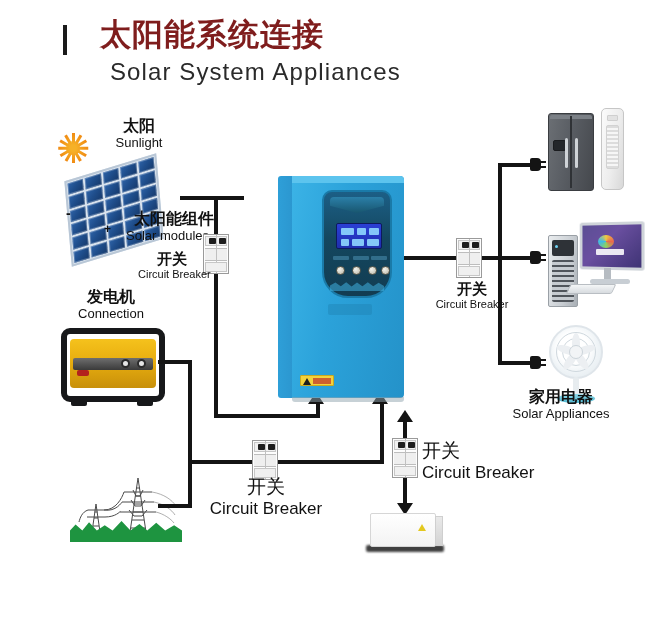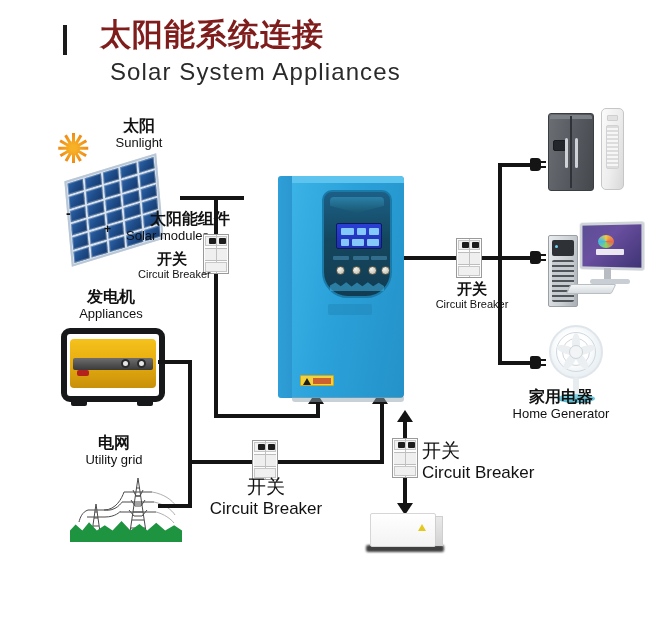--- a/index.html
+++ b/index.html
@@ -272,21 +272,21 @@
         <div class="cell"></div>
         <div class="cell"></div>
         <div class="cell"></div>
         <div class="cell"></div>
     </div>
   </div>
   <div class="term" style="left:66px; top:205px;">-</div>
   <div class="term" style="left:104px; top:222px; font-size:12px;">+</div>
 
   <div class="lbl big" style="left:126px; top:210px; width:104px; text-align:left;">
-    <div class="cn" style="text-align:right;">太阳能组件</div>
+    <div class="cn" style="text-align:left;margin-left:8px;">太阳能组件</div>
     <div class="en" style="text-align:left;">Solar modules</div>
   </div>
 
   <div class="wire h" style="left:180px; top:196px; width:64px;"></div>
   <div class="wire v" style="left:214px; top:196px; height:222px;"></div>
 
   <div class="breaker" style="left:203px; top:234px;">
     <div class="top">
         <div class="sw1"></div>
         <div class="sw2"></div>
@@ -295,40 +295,36 @@
       <div class="divv"></div>
     <div class="bot"></div>
   </div>
   <div class="lbl" style="left:138px; top:250px; width:68px;">
     <div class="cn">开关</div>
     <div class="en">Circuit Breaker</div>
   </div>
 
   <div class="lbl big" style="left:76px; top:288px; width:70px;">
     <div class="cn">发电机</div>
-    <div class="en">Appliances</div>
+    <div class="en">Connection</div>
   </div>
   <div class="gen" style="left:61px; top:328px;">
     <div class="cage"></div>
     <div class="body"></div>
     <div class="stripe"></div>
     <div class="ctrl" style="left:60px;"></div>
     <div class="ctrl" style="left:76px;"></div>
     <div class="red"></div>
     <div class="foot" style="left:10px;"></div>
     <div class="foot" style="left:76px;"></div>
   </div>
 
   <div class="wire h" style="left:158px; top:360px; width:34px;"></div>
   <div class="wire v" style="left:188px; top:360px; height:102px;"></div>
 
-  <div class="lbl big" style="left:76px; top:434px; width:76px;">
-    <div class="cn">电网</div>
-    <div class="en">Utility grid</div>
-  </div>
 
   <div style="position:absolute; left:74px; top:470px; width:104px; height:72px;">
     <svg width="104" height="72" viewBox="0 0 104 72">
       <g stroke="#4a4a4a" stroke-width="1" fill="none">
         <path d="M64 8 L56 62 M64 8 L72 62 M57 58 L71 58 M58 50 L70 50 M59 42 L69 42 M60 34 L68 34 M61 26 L67 26 M62 18 L66 18"></path>
         <path d="M50 22 L78 22 M48 32 L80 32 M46 42 L82 42"></path>
         <path d="M59 20 L62 26 L66 26 L69 20 M57 30 L61 36 L67 36 L71 30 M55 40 L60 46 L68 46 L73 40"></path>
         <path d="M22 34 L18 62 M22 34 L26 62 M19 56 L25 56 M20 48 L24 48 M20.5 42 L23.5 42"></path>
         <path d="M14 40 L30 40 M13 47 L31 47"></path>
         <path d="M30 40 C 42 40, 48 28, 50 22 M30 40 C 42 42, 48 32, 48 32 M31 47 C 43 47, 47 40, 46 42"></path>
@@ -493,16 +489,16 @@
     <div class="blade" style="transform:rotate(144deg)"></div>
     <div class="blade" style="transform:rotate(216deg)"></div>
     <div class="blade" style="transform:rotate(288deg)"></div>
     <div class="hub"></div>
     <div class="neck"></div>
     <div class="foot"></div>
   </div>
 
   <div class="lbl big" style="left:496px; top:388px; width:130px;">
     <div class="cn">家用电器</div>
-    <div class="en">Home Generator</div>
+    <div class="en">Solar Appliances</div>
   </div>
 
 </div>
 
 </body></html>

